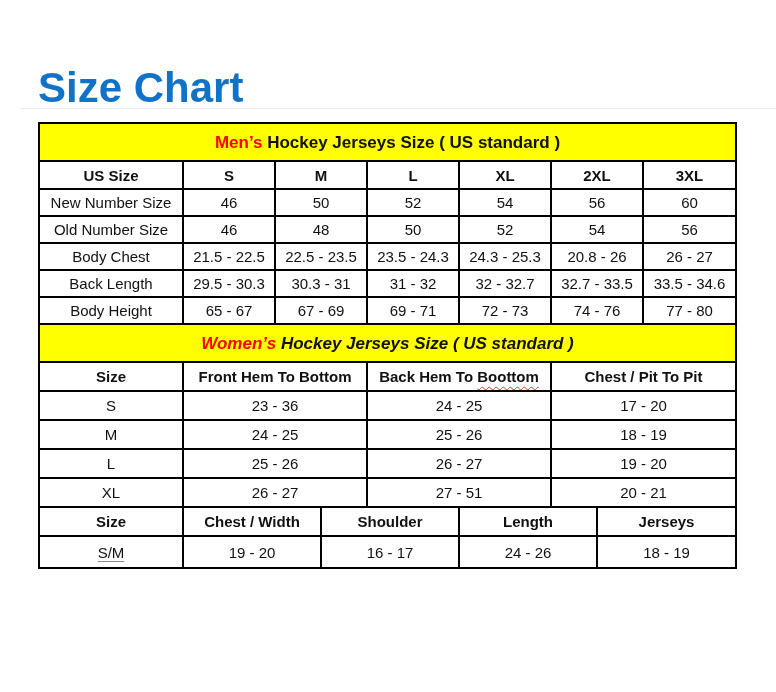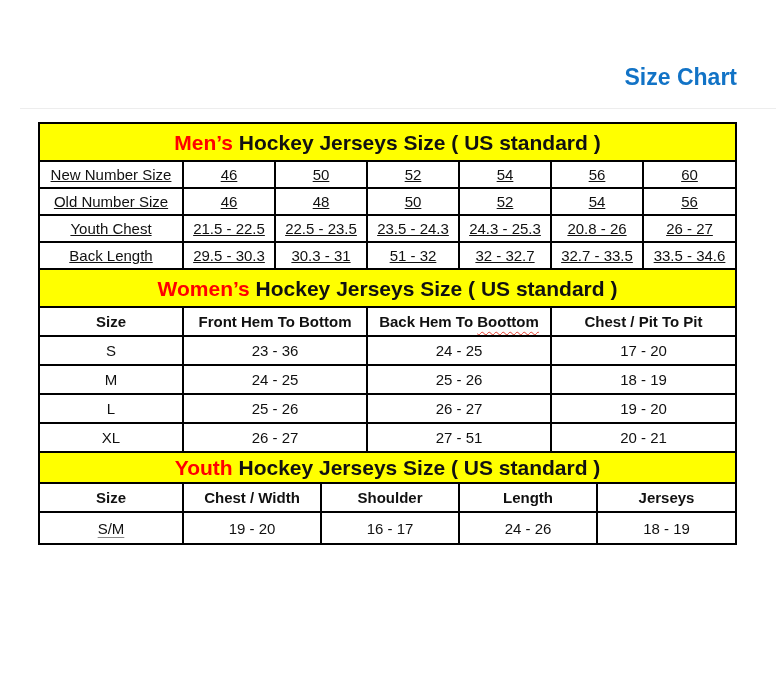--- a/index.html
+++ b/index.html
@@ -13,22 +13,22 @@
     width: 776px;
     height: 692px;
     background: #ffffff;
     overflow: hidden;
   }
   .page-title {
     position: absolute;
     top: 64px;
     left: 38px;
     width: 699px;
-    text-align: right;
-    font-size: 23px;
+    text-align: left;
+    font-size: 42px;
     font-weight: bold;
     color: #1273c6;
     letter-spacing: 0px;
   }
   .hairline {
     position: absolute;
     top: 108px;
     left: 20px;
     width: 756px;
     height: 1px;
@@ -41,26 +41,26 @@
     width: 699px;
     box-sizing: border-box;
     border: 2px solid #000000;
     background: #ffffff;
   }
   .banner {
     background: #ffff00;
     border-bottom: 2px solid #000000;
     text-align: center;
     font-weight: bold;
-    font-size: 21px;
+    font-size: 17px;
     color: #111111;
     white-space: pre;
   }
   .banner-mens   { height: 36px; line-height: 37px; }
-  .banner-womens { height: 36px; line-height: 37px; }
+  .banner-womens { height: 36px; line-height: 37px; font-style: italic; }
   .banner-youth  { height: 29px; line-height: 29px; }
   .banner .hl { color: #ff0000; }
 
   table.grid {
     border-collapse: collapse;
     width: 100%;
     table-layout: fixed;
   }
   table.grid th, table.grid td {
     border-right: 2px solid #000000;
@@ -70,21 +70,21 @@
     padding: 0;
     font-size: 15px;
     color: #111111;
     overflow: hidden;
   }
   table.grid th:last-child, table.grid td:last-child { border-right: none; }
   table.grid th { font-weight: bold; }
   table.grid td { font-weight: normal; }
 
   .t-mens th   { height: 26px; }
-  .t-mens td   { height: 25px; text-decoration: underline; }
+  .t-mens td   { height: 25px; }
   .t-womens th { height: 27px; }
   .t-womens td { height: 27px; }
   .t-youth th  { height: 27px; }
   .t-youth td  { height: 28px; }
   .t-youth tr:last-child td { height: 30px; border-bottom: none; }
 
   .lbl-bold { font-weight: bold; }
   .u-thin {
     text-decoration: underline;
     text-decoration-thickness: 1px;
@@ -114,55 +114,73 @@
       <colgroup>
         <col style="width:143px">
           <col>
           <col>
           <col>
           <col>
           <col>
           <col>
       </colgroup>
       <tbody>
+          <tr>
+        <th>US Size</th>
+        <th>S</th>
+        <th>M</th>
+        <th>L</th>
+        <th>XL</th>
+        <th>2XL</th>
+        <th>3XL</th>
+      </tr>
       <tr>
         <td>New Number Size</td>
         <td>46</td>
         <td>50</td>
         <td>52</td>
         <td>54</td>
         <td>56</td>
         <td>60</td>
       </tr>
       <tr>
         <td>Old Number Size</td>
         <td>46</td>
         <td>48</td>
         <td>50</td>
         <td>52</td>
         <td>54</td>
         <td>56</td>
       </tr>
       <tr>
-        <td>Youth Chest</td>
+        <td>Body Chest</td>
         <td>21.5 - 22.5</td>
         <td>22.5 - 23.5</td>
         <td>23.5 - 24.3</td>
         <td>24.3 - 25.3</td>
         <td>20.8 - 26</td>
         <td>26 - 27</td>
       </tr>
       <tr>
         <td>Back Length</td>
         <td>29.5 - 30.3</td>
         <td>30.3 - 31</td>
-        <td>51 - 32</td>
+        <td>31 - 32</td>
         <td>32 - 32.7</td>
         <td>32.7 - 33.5</td>
         <td>33.5 - 34.6</td>
+      </tr>
+      <tr>
+        <td>Body Height</td>
+        <td>65 - 67</td>
+        <td>67 - 69</td>
+        <td>69 - 71</td>
+        <td>72 - 73</td>
+        <td>74 - 76</td>
+        <td>77 - 80</td>
       </tr>
     </tbody>
       </table>
 
     <div class="banner banner-womens"><span class="hl">Women’s</span> <span>Hockey Jerseys Size ( US standard )</span></div>
 
     <table class="grid t-womens">
       <colgroup>
         <col style="width:143px">
           <col>
@@ -196,21 +214,20 @@
       </tr>
       <tr>
         <td class="lbl-bold">XL</td>
         <td>26 - 27</td>
         <td>27 - 51</td>
         <td>20 - 21</td>
       </tr>
     </tbody>
       </table>
 
-    <div class="banner banner-youth"><span class="hl">Youth</span> <span>Hockey Jerseys Size ( US standard )</span></div>
 
     <table class="grid t-youth">
       <colgroup>
         <col style="width:143px">
           <col>
           <col>
           <col>
           <col>
       </colgroup>
       <tbody>

